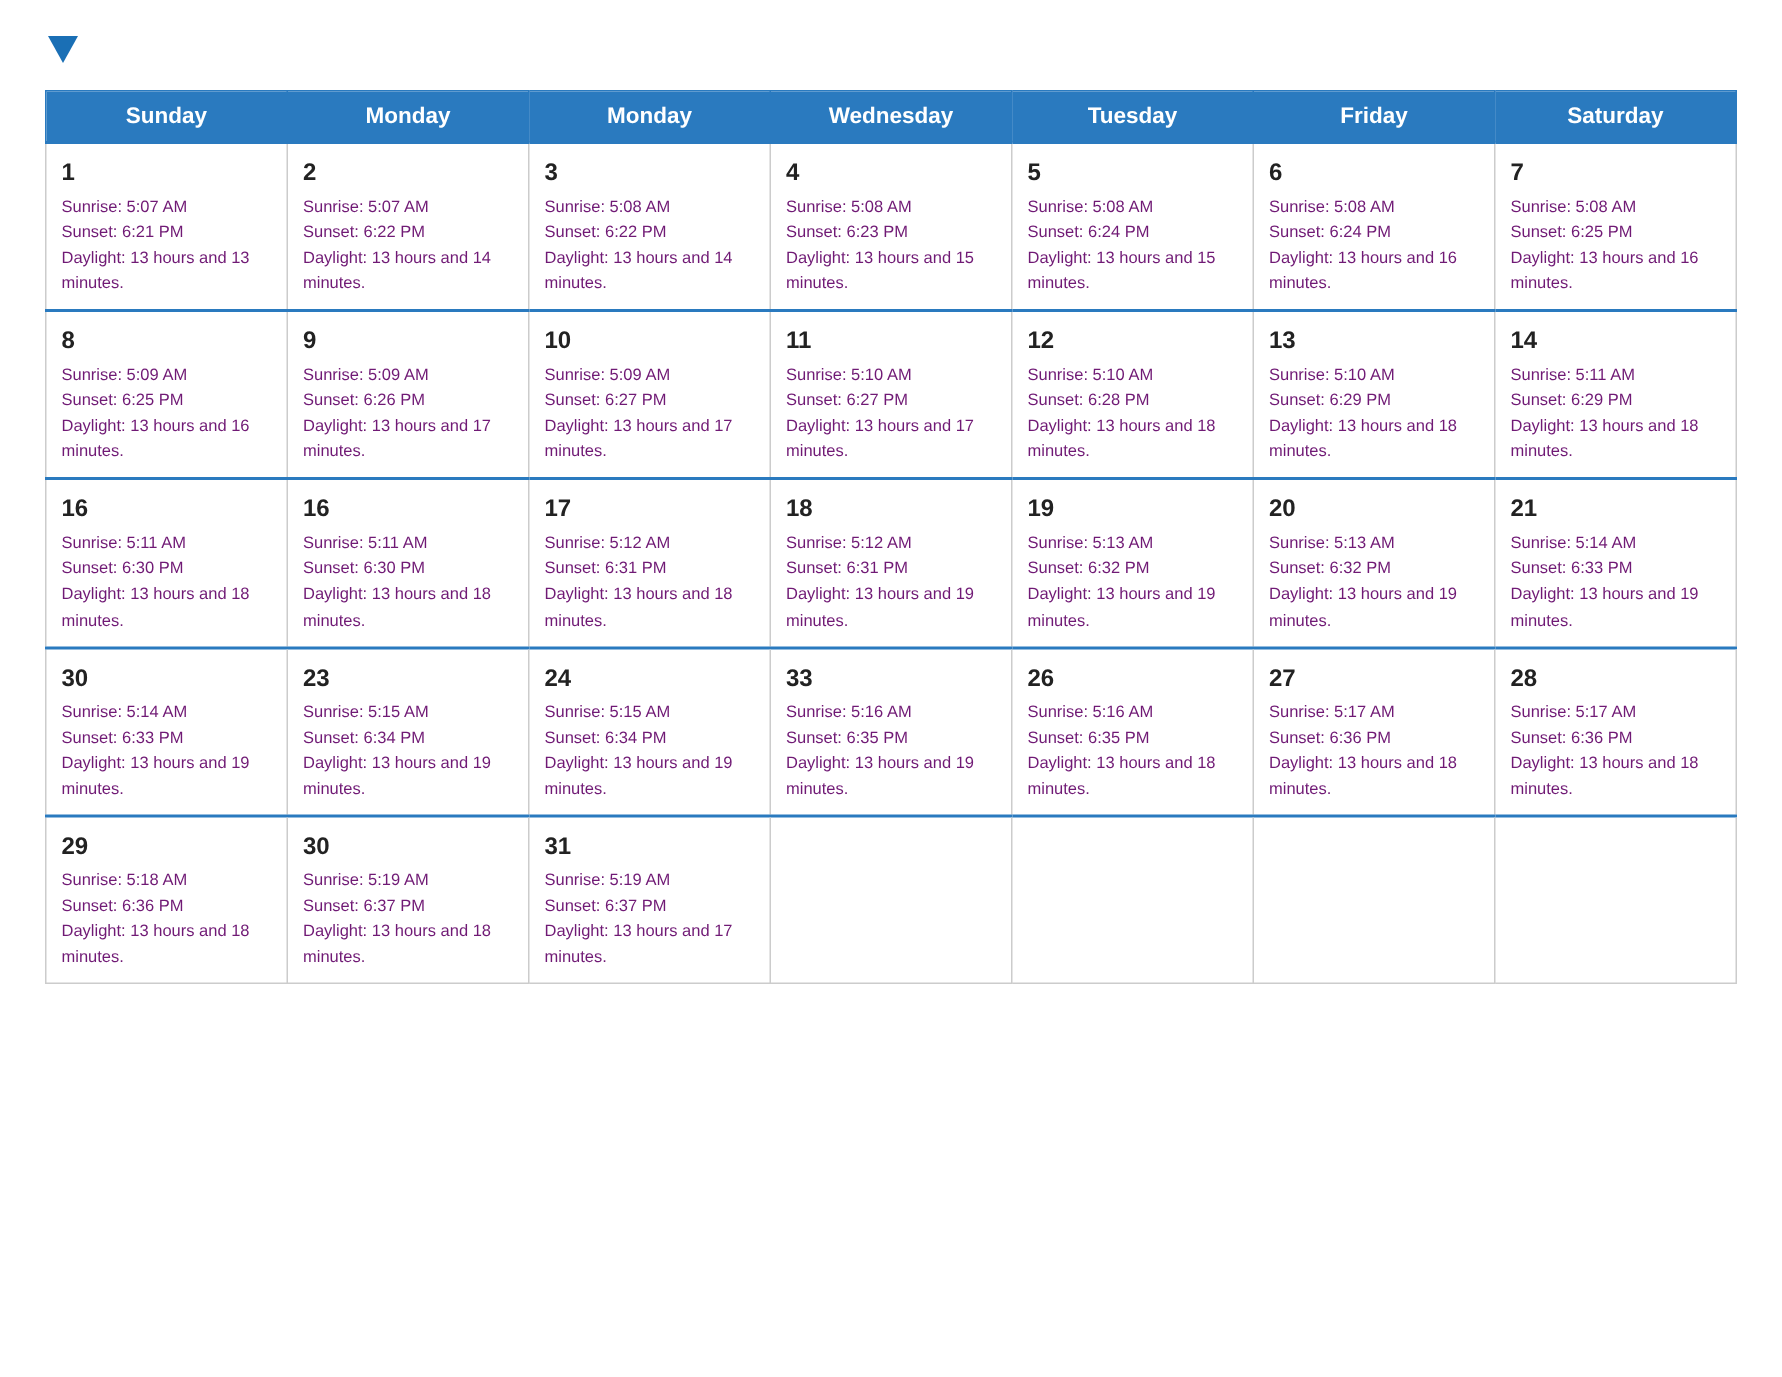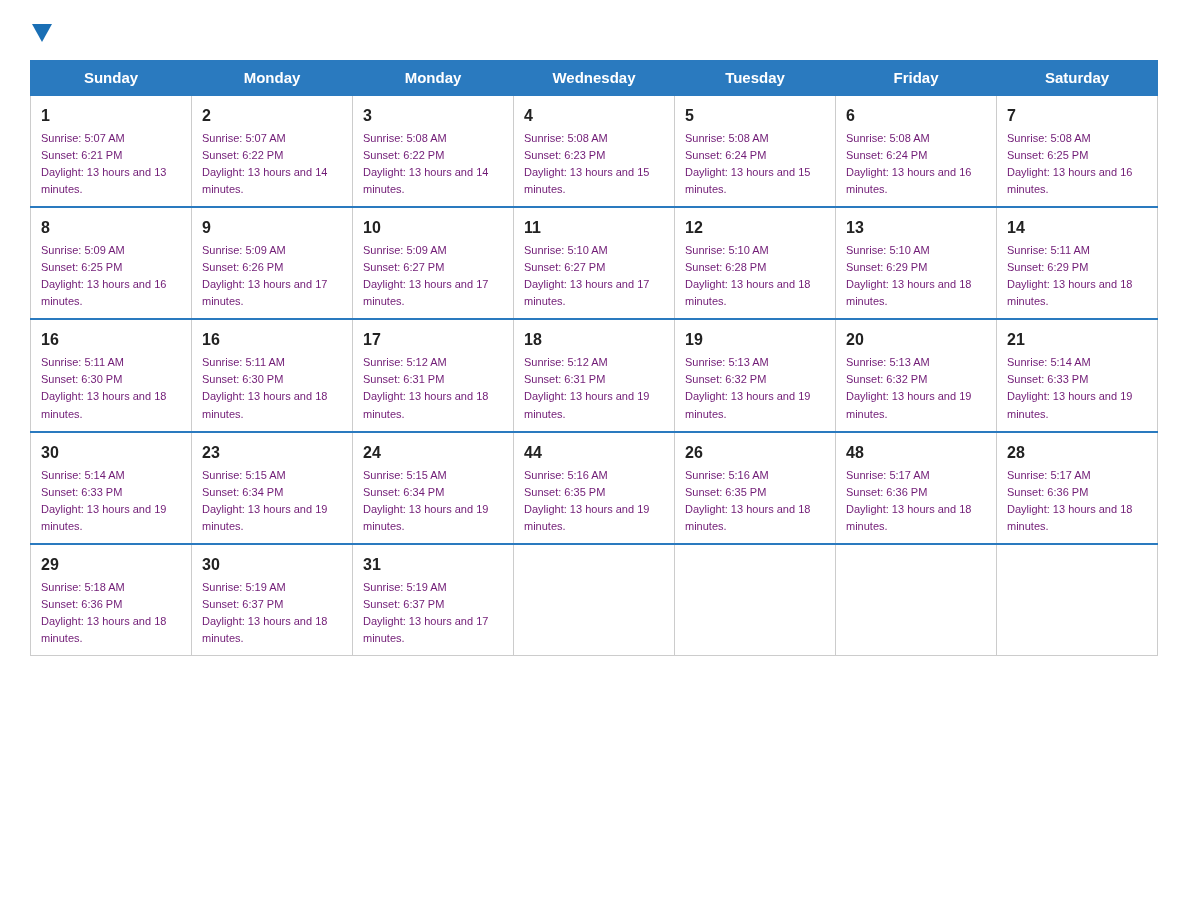--- a/index.html
+++ b/index.html
@@ -228,29 +228,29 @@
         </td>
         <td>
           <span class="day-num">23</span>
           <div class="day-info">Sunrise: 5:15 AM<br>Sunset: 6:34 PM<br>Daylight: 13 hours and 19 minutes.</div>
         </td>
         <td>
           <span class="day-num">24</span>
           <div class="day-info">Sunrise: 5:15 AM<br>Sunset: 6:34 PM<br>Daylight: 13 hours and 19 minutes.</div>
         </td>
         <td>
-          <span class="day-num">44</span>
+          <span class="day-num">33</span>
           <div class="day-info">Sunrise: 5:16 AM<br>Sunset: 6:35 PM<br>Daylight: 13 hours and 19 minutes.</div>
         </td>
         <td>
           <span class="day-num">26</span>
           <div class="day-info">Sunrise: 5:16 AM<br>Sunset: 6:35 PM<br>Daylight: 13 hours and 18 minutes.</div>
         </td>
         <td>
-          <span class="day-num">48</span>
+          <span class="day-num">27</span>
           <div class="day-info">Sunrise: 5:17 AM<br>Sunset: 6:36 PM<br>Daylight: 13 hours and 18 minutes.</div>
         </td>
         <td>
           <span class="day-num">28</span>
           <div class="day-info">Sunrise: 5:17 AM<br>Sunset: 6:36 PM<br>Daylight: 13 hours and 18 minutes.</div>
         </td>
       </tr>
       <tr>
         <td>
           <span class="day-num">29</span>

